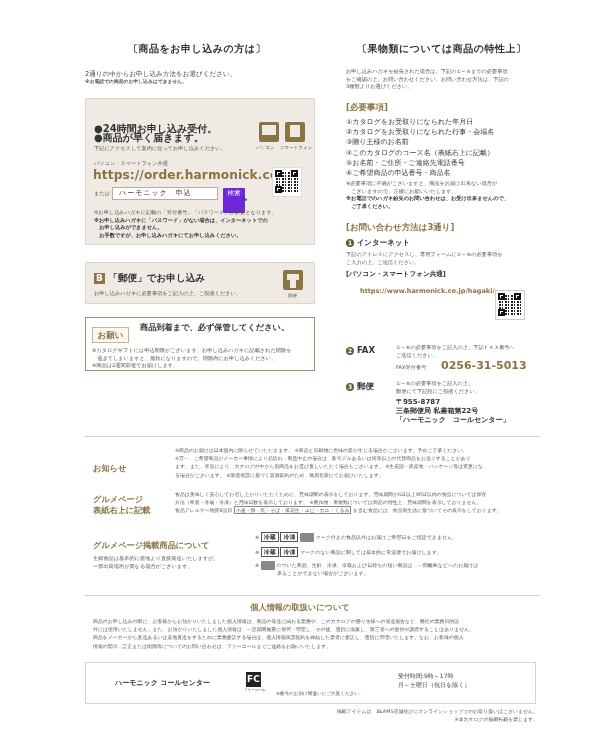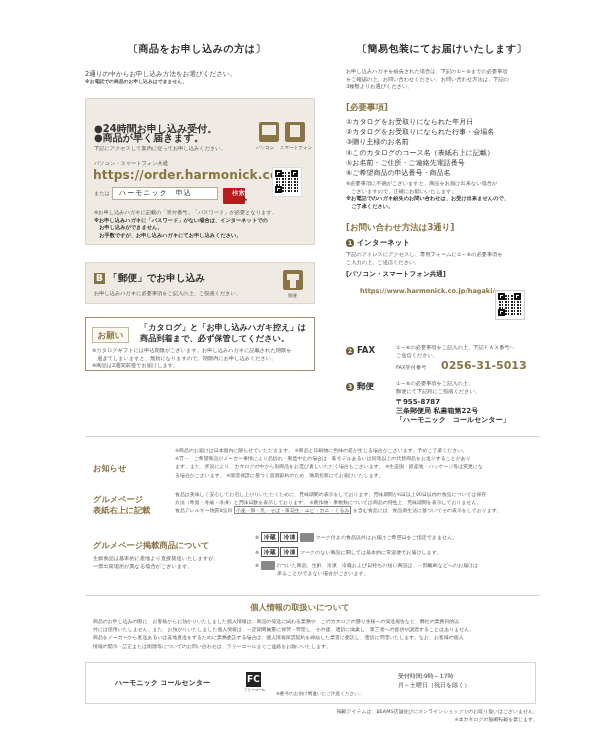--- a/index.html
+++ b/index.html
@@ -13,21 +13,21 @@
 
   .boxA { left: 85px; top: 98px; width: 230px; height: 147px; background: #efebe4; border: 1px solid #ddd6c8; }
   .boxB { left: 85px; top: 262px; width: 230px; height: 42px; background: #efebe4; border: 1px solid #ddd6c8; }
   .boxC { left: 85px; top: 317px; width: 230px; height: 54px; background: #ffffff; border: 1px solid #9c8d68; }
 
   .letter { display: inline-block; width: 11px; height: 11px; background: #8a7444; color: #fff; font-size: 9px; font-weight: bold; text-align: center; line-height: 11px; vertical-align: middle; }
   .boxhead { font-size: 9.6px; font-weight: bold; color: #333; white-space: nowrap; }
   .bullet { font-size: 10px; font-weight: bold; color: #333; line-height: 9px; white-space: nowrap; }
   .url-big { font-size: 12.2px; font-weight: bold; color: #8a7444; letter-spacing: 0.1px; white-space: nowrap; }
   .search-box { background: #fff; border: 1px solid #b7ad98; height: 13px; font-size: 7px; line-height: 11px; padding-left: 6px; color: #333; letter-spacing: 1px; }
-  .search-btn { background: #b91c1c; color: #fff; font-size: 6.5px; text-align: right; line-height: 11px; height: 16px; border-radius: 1px; }
+  .search-btn { background: #6d28d9; color: #fff; font-size: 6.5px; text-align: center; line-height: 11px; height: 25px; border-radius: 1px; }
 
   .dev-icon { background: #8a7444; border-radius: 2px; }
   .dev-screen { background: #efebe4; position: absolute; }
   .qr { background:
       repeating-linear-gradient(90deg, #222 0 2px, #fff 2px 3px, #222 3px 4px, #fff 4px 6px),
       repeating-linear-gradient(0deg, #fff 0 1px, transparent 1px 3px);
       background-blend-mode: lighten; border: 2px solid #fff; }
   .qr-corner { position: absolute; width: 7px; height: 7px; border: 2px solid #111; background: #fff; }
   .qr-corner::after { content: ""; position: absolute; left: 1px; top: 1px; width: 1.5px; height: 1.5px; background: #111; }
 
@@ -48,21 +48,21 @@
 
   .callbox { left: 85px; top: 662px; width: 451px; height: 42px; border: 1px solid #d4d4d4; background: #fff; }
   .phone { font-size: 15px; font-weight: bold; color: #222; white-space: nowrap; letter-spacing: 0.3px; }
   .fc-logo { width: 15px; height: 15px; background: #222; color: #fff; font-size: 9px; font-weight: bold; text-align: center; line-height: 15px; }
 </style>
 </head>
 <body>
 
 <div class="abs sec-title" style="left:128px; top:42px;">〔商品をお申し込みの方は〕</div>
 
-<div class="abs sec-title" style="left:357px; top:42px;">〔簡易包装にてお届けいたします〕</div>
+<div class="abs sec-title" style="left:357px; top:42px;">〔果物類については商品の特性上〕</div>
 
 <div class="abs" style="left:85px; top:70px;">
   <div class="small" style="font-size:6.6px;">2通りの中からお申し込み方法をお選びください。</div>
   <div class="tiny" style="font-size:4.8px; font-weight:bold;">※お電話での商品のお申し込みはできません。</div>
 </div>
 
 <div class="abs boxA">
   <div class="abs" style="left:8px; top:25px;">
     <div class="bullet">●24時間お申し込み受付。</div>
     <div class="bullet">●商品が早く届きます。</div>
@@ -110,21 +110,20 @@
   <div class="abs dev-icon" style="left:197px; top:7px; width:20px; height:20px;">
     <div class="dev-screen" style="left:4px; top:4px; width:12px; height:6px;"></div>
     <div style="position:absolute; left:7px; top:10px; width:6px; height:8px; background:#efebe4;"></div>
   </div>
   <div class="abs tiny" style="left:202px; top:29px; font-size:4.5px;">郵便</div>
 </div>
 
 <div class="abs boxC">
   <div class="abs onegai" style="left:6px; top:9px; width:37px; height:16px;">お願い</div>
   <div class="abs" style="left:54px; top:4px;">
-    <div class="onegai-text">「カタログ」と「お申し込みハガキ控え」は</div>
     <div class="onegai-text">商品到着まで、必ず保管してください。</div>
   </div>
   <div class="abs" style="left:6px; top:29px;">
     <div class="tiny">※カタログギフトには申込期限がございます。お申し込みハガキに記載された期限を</div>
     <div class="tiny">　過ぎてしまいますと、無効になりますので、期限内にお申し込みください。</div>
     <div class="tiny">※商品は2週間前後でお届けします。</div>
   </div>
 </div>
 
 <div class="abs" style="left:346px; top:68px;">

